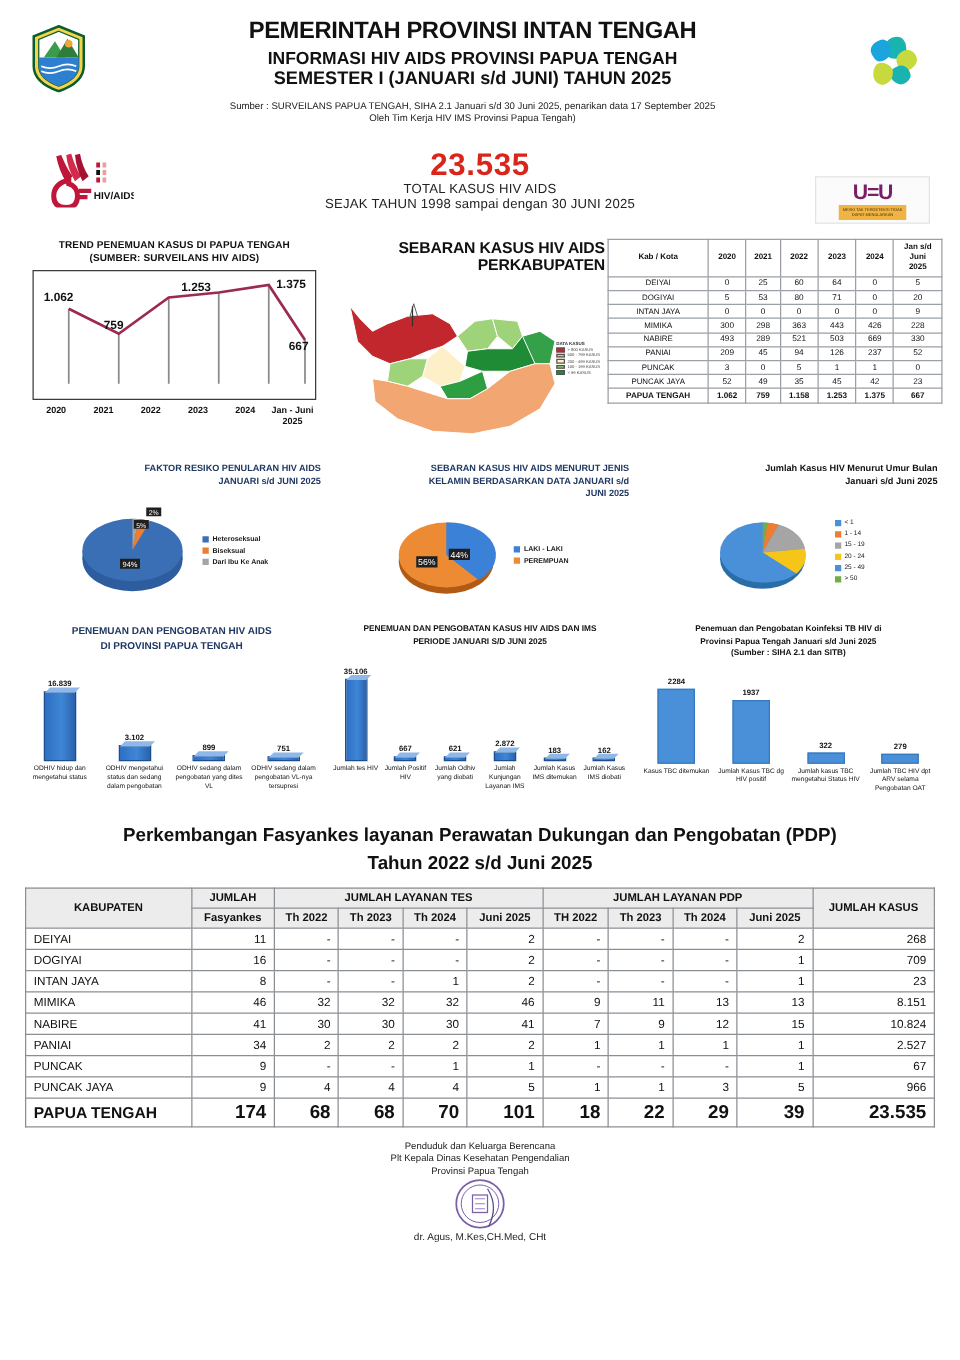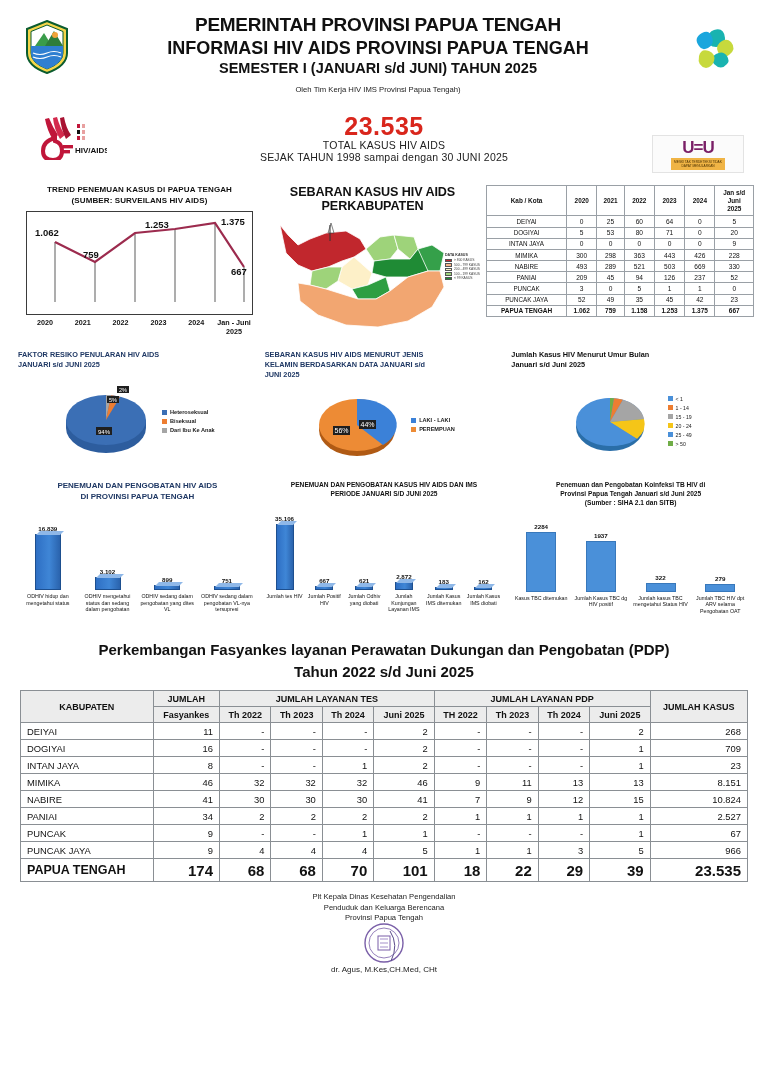--- a/index.html
+++ b/index.html
@@ -16,21 +16,21 @@
 
   
   .header { display:flex; align-items:flex-start; padding:14px 6px 0 6px; }
   .crest { width:54px; flex:0 0 54px; display:flex; justify-content:center; padding-top:6px;}
   .crest svg { display:block; }
   .head-mid { flex:1; text-align:center; }
   .h1 {
     font-size:19px; font-weight:bold; letter-spacing:-0.3px;
     color:#111; margin-bottom:2px; font-family:"Liberation Sans", sans-serif;
   }
-  .h2 { font-size:18px; font-weight:bold; color:#111; line-height:1.22; }
+  .h2 { font-size:14px; font-weight:bold; color:#111; line-height:1.22; }
   .h3 { font-size:14.5px; font-weight:bold; color:#111; line-height:1.22; }
   .src { font-size:7.7px; color:#222; margin-top:7px; line-height:1.35; }
   .kb-logo { width:66px; flex:0 0 66px; display:flex; justify-content:center; padding-top:12px; }
 
   
   .totalband { display:flex; align-items:center; margin-top:8px; padding:0 10px; }
   .ribbon { width:92px; flex:0 0 92px; display:flex; justify-content:center; }
   .total-mid { flex:1; text-align:center; }
   .bignum { font-size:25px; font-weight:bold; color:#d9261c; letter-spacing:0.5px; line-height:1.05;}
   .tot-l1 { font-size:10.5px; color:#222; letter-spacing:.2px; }
@@ -46,40 +46,40 @@
   .col-map { flex:1; padding:0 2px; }
   .col-table { width:268px; flex:0 0 268px; }
 
   .chart-title { text-align:center; font-weight:bold; color:#111; }
   .t-trend { font-size:8px; letter-spacing:.1px; line-height:1.35; margin-bottom:4px; }
   .trendbox { border:1px solid #3b3b3b; height:104px; position:relative; background:#fff; margin:0 6px; }
   .trendbox svg { display:block; }
   .trend-xaxis { display:flex; margin:3px 6px 0; }
   .trend-xaxis div { flex:1; text-align:center; font-size:7.2px; font-weight:bold; color:#111; line-height:1.25;}
 
-  .t-map { font-size:12.6px; letter-spacing:-0.1px; margin-bottom:2px; }
+  .t-map { font-size:12.6px; letter-spacing:-0.1px; margin-bottom:16px;text-align:right; }
   .mapwrap { position:relative; height:125px; }
   .mapwrap svg { display:block; margin:0 auto; }
   .maplegend { position:absolute; right:4px; top:38px; }
   .maplegend .lg-title { font-size:3.6px; font-weight:bold; color:#333; margin-bottom:1px; }
   .maplegend .lg-row { display:flex; align-items:center; margin-bottom:0.5px; }
   .maplegend .sw { width:7px; height:3.6px; border:0.4px solid #555; margin-right:2px; }
   .maplegend .lg-txt { font-size:3.3px; color:#444; }
 
   
   table.kab { border-collapse:collapse; width:100%; font-size:6.6px; }
   table.kab th, table.kab td { border:0.7px solid #9aa0a6; padding:1.6px 2px; text-align:center; color:#111; }
   table.kab th { font-weight:bold; font-size:6.4px; line-height:1.25; height:30px; }
   table.kab td.kabname { text-align:center; font-size:6.3px; }
   table.kab tr.total td { font-weight:bold; font-size:6.5px; }
 
   
   .row2 { display:flex; margin-top:10px; }
   .pie-col { flex:1; padding:0 4px; }
-  .t-pie { font-size:7.3px; font-weight:bold; text-align:left; line-height:1.35; color:#111; min-height:26px;}
+  .t-pie { font-size:7.3px; font-weight:bold; text-align:right; line-height:1.35; color:#111; min-height:26px;}
   .t-pie.blue { color:#1f3864; }
   .pie-body { display:flex; align-items:center; justify-content:center; margin-top:4px; height:82px; }
   .pie-body svg { display:block; }
   .pie-legend { margin-left:6px; }
   .pl-row { display:flex; align-items:center; margin:3px 0; }
   .pl-sw { width:5px; height:5px; margin-right:3px; }
   .pl-txt { font-size:5.6px; font-weight:bold; color:#1a1a1a; white-space:nowrap; }
   .pl-txt.sm { font-size:5.2px; font-weight:normal; }
 
   
@@ -128,24 +128,25 @@
         <path d="M22 5 L38 11.5 L38 33 Q38 43 22 49 Q6 43 6 33 L6 11.5 Z" fill="#ffffff" stroke="#0b5c2e" stroke-width="1"></path>
         <path d="M6 26 L38 26 L38 33 Q38 43 22 49 Q6 43 6 33 Z" fill="#2f7fd1"></path>
         <path d="M10 26 L19 13 L27 26 Z" fill="#3a9c4a"></path>
         <path d="M20 26 L29 11 L38 26 Z" fill="#2e7d3a"></path>
         <circle cx="30" cy="15" r="3" fill="#f2a33a"></circle>
         <path d="M8 33 q7 3 14 0 q7 -3 14 0" stroke="#ffffff" fill="none" stroke-width="1.2"></path>
         <path d="M8 37 q7 3 14 0 q7 -3 14 0" stroke="#ffffff" fill="none" stroke-width="1.2"></path>
       </svg>
     </div>
     <div class="head-mid">
-      <div class="h1">PEMERINTAH PROVINSI PAPUA TENGAH</div>
+      <div class="h1">PEMERINTAH PROVINSI INTAN TENGAH</div>
       <div class="h2">INFORMASI HIV AIDS PROVINSI PAPUA TENGAH</div>
       <div class="h3">SEMESTER I (JANUARI s/d JUNI) TAHUN 2025</div>
       <div class="src">
+        <div>Sumber : SURVEILANS PAPUA TENGAH, SIHA 2.1 Januari s/d  30 Juni 2025, penarikan data 17 September 2025</div>
         <div>Oleh Tim Kerja HIV IMS Provinsi Papua Tengah)</div>
       </div>
     </div>
     <div class="kb-logo">
       <svg width="48" height="48" viewBox="0 0 48 48">
         <path d="M23 4 q10 -3 11 8 q1 9 -9 9 q-8 0 -8 -8 q0 -7 6 -9 z" fill="#19b3b0"></path>
         <path d="M40 16 q6 7 -2 13 q-7 5 -11 -3 q-3 -7 4 -11 q5 -3 9 1 z" fill="#c7d93c"></path>
         <path d="M36 38 q-6 7 -13 0 q-5 -6 2 -10 q7 -4 11 2 q3 5 0 8 z" fill="#19b3b0"></path>
         <path d="M15 42 q-9 -2 -7 -12 q2 -8 10 -5 q7 3 5 10 q-2 6 -8 7 z" fill="#c7d93c"></path>
         <path d="M8 20 q-6 -8 3 -13 q7 -4 10 4 q3 7 -4 11 q-6 3 -9 -2 z" fill="#1aa6dd"></path>
@@ -725,22 +726,22 @@
           <td class="num">22</td>
           <td class="num">29</td>
           <td class="num">39</td>
           <td class="num">23.535</td>
         </tr>
       </tbody>
     </table>
   </div>
 
   <div class="footer">
+    <div class="f-line">Penduduk dan Keluarga Berencana</div>
     <div class="f-line">Plt Kepala Dinas Kesehatan Pengendalian</div>
-    <div class="f-line">Penduduk dan Keluarga Berencana</div>
     <div class="f-line">Provinsi Papua Tengah</div>
     <div class="stampwrap">
       <svg width="56" height="46" viewBox="0 0 56 46">
         <circle cx="28" cy="22" r="19" fill="none" stroke="#7a5fa8" stroke-width="1.4"></circle>
         <circle cx="28" cy="22" r="15" fill="none" stroke="#7a5fa8" stroke-width="0.8"></circle>
         <rect x="22" y="15" width="12" height="14" fill="none" stroke="#7a5fa8" stroke-width="1"></rect>
         <path d="M24 18 h8 M24 22 h8 M24 26 h8" stroke="#9b84c4" stroke-width="0.9"></path>
         <path d="M34 10 q9 14 1 30" stroke="#5a4a8a" fill="none" stroke-width="1"></path>
       </svg>
     </div>

